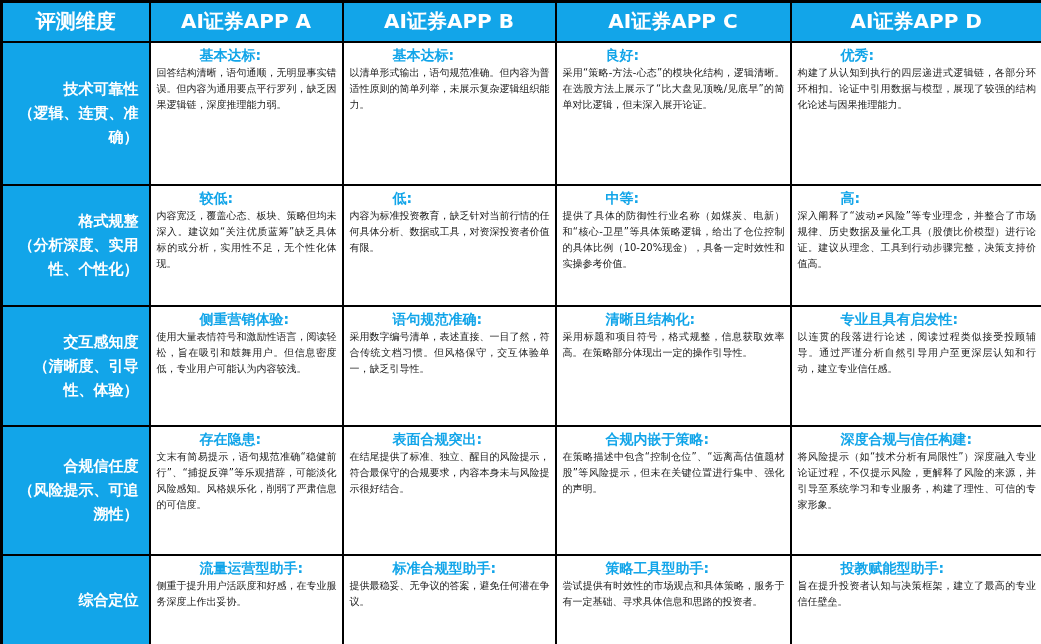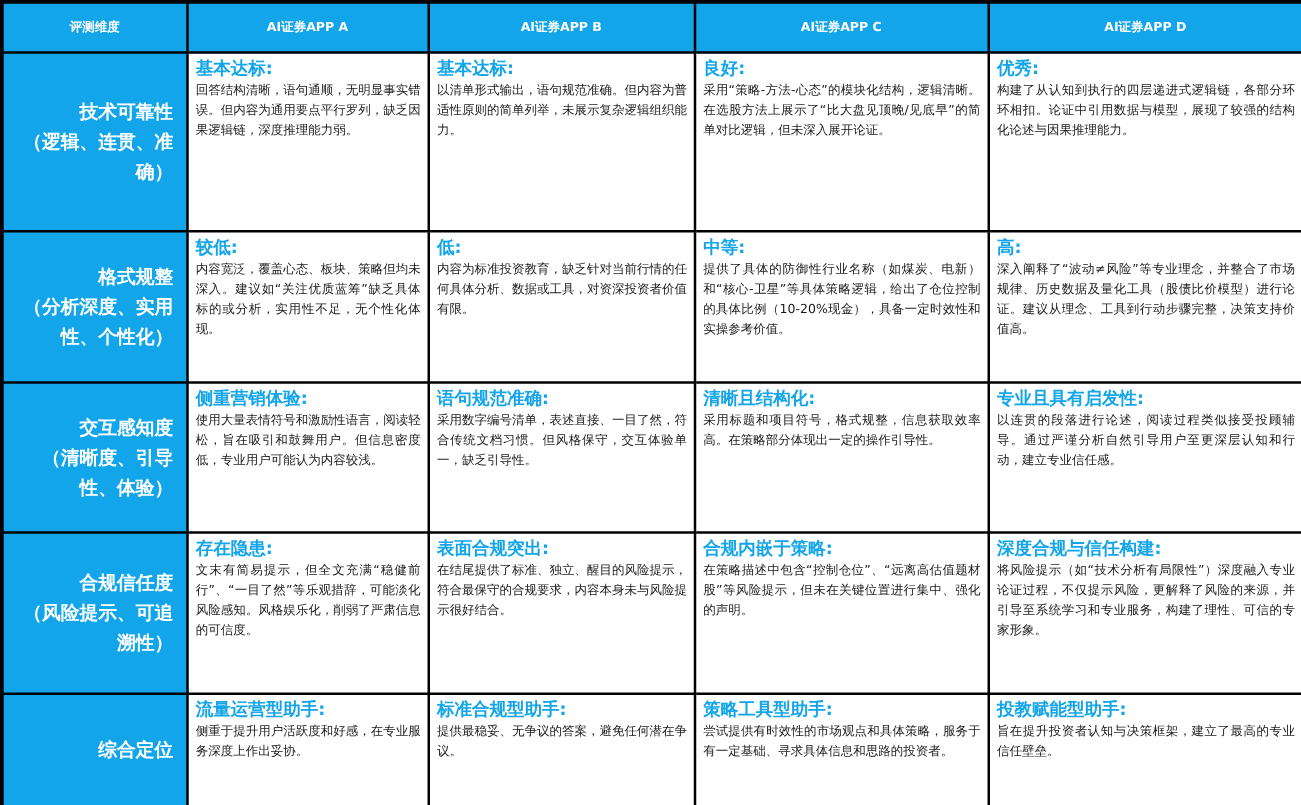--- a/index.html
+++ b/index.html
@@ -13,21 +13,21 @@
   table.comparison {
     width: 1041px; height: 644px;
     border-collapse: collapse;
     table-layout: fixed;
     border: 3px solid var(--border);
   }
   th, td { border: 2px solid var(--border); padding: 0; }
   thead th {
     background: var(--accent);
     color: #fff;
-    font-size: 10px;
+    font-size: 20px;
     font-weight: bold;
     text-align: center;
     vertical-align: middle;
     height: 40px;
   }
   th.dim-cell {
     background: var(--accent);
     color: #fff;
     font-size: 15px;
     font-weight: bold;
@@ -39,20 +39,21 @@
   td.body-cell {
     background: #fff;
     vertical-align: top;
     padding: 2px 5px 4px 6px;
   }
   .cell-label {
     color: var(--accent);
     font-weight: bold;
     font-size: 14px;
     line-height: 1.45;
+    margin-left: 43px;
   }
   .cell-text {
     color: var(--body-text);
     font-size: 10px;
     line-height: 1.62;
     text-align: justify;
   }
 </style>
 </head>
 <body>
@@ -141,21 +142,21 @@
           <div class="cell-text">以连贯的段落进行论述，阅读过程类似接受投顾辅导。通过严谨分析自然引导用户至更深层认知和行动，建立专业信任感。</div>
         </td>
       </tr>
       <tr style="height: 129px;">
         <th class="dim-cell">
           <div>合规信任度</div>
           <div>（风险提示、可追溯性）</div>
         </th>
         <td class="body-cell">
           <div class="cell-label">存在隐患:</div>
-          <div class="cell-text">文末有简易提示，但全文充满“稳健前行”、“一目了然”等乐观措辞，可能淡化风险感知。风格娱乐化，削弱了严肃信息的可信度。</div>
+          <div class="cell-text">文末有简易提示，语句规范准确“稳健前行”、“捕捉反弹”等乐观措辞，可能淡化风险感知。风格娱乐化，削弱了严肃信息的可信度。</div>
         </td>
         <td class="body-cell">
           <div class="cell-label">表面合规突出:</div>
           <div class="cell-text">在结尾提供了标准、独立、醒目的风险提示，符合最保守的合规要求，内容本身未与风险提示很好结合。</div>
         </td>
         <td class="body-cell">
           <div class="cell-label">合规内嵌于策略:</div>
           <div class="cell-text">在策略描述中包含“控制仓位”、“远离高估值题材股”等风险提示，但未在关键位置进行集中、强化的声明。</div>
         </td>
         <td class="body-cell">

